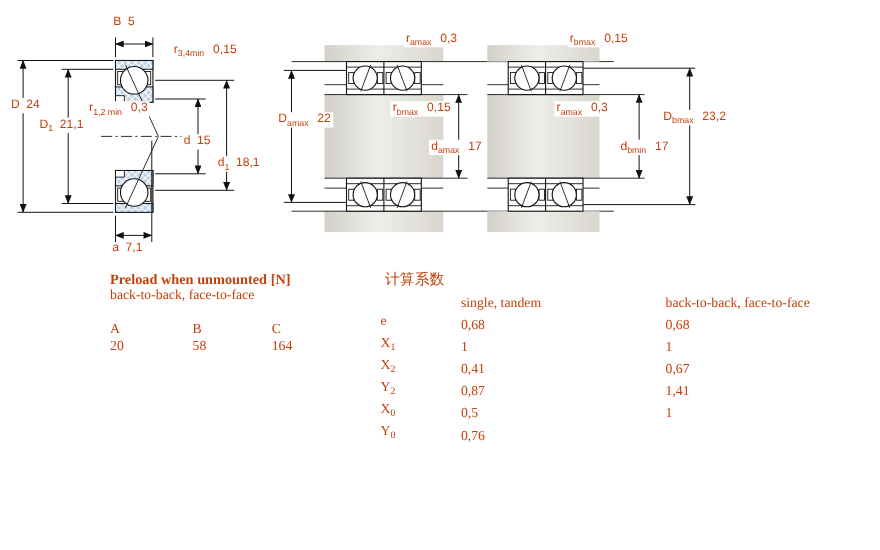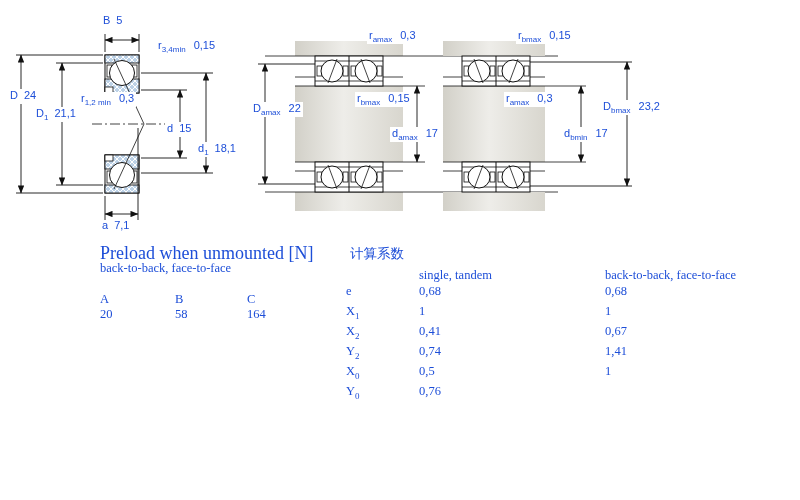--- a/index.html
+++ b/index.html
@@ -1,36 +1,36 @@
 <!DOCTYPE html>
 <html><head>
 <meta charset="utf-8">
 <style>
   html,body{margin:0;padding:0;background:#fff}
   .page{position:relative;width:800px;height:500px;background:#fff;overflow:hidden;
-        font-family:"Liberation Sans",sans-serif;color:#1d4ed8}
+        font-family:"Liberation Sans",sans-serif;color:#c2410c}
   .page svg{position:absolute;left:0;top:0}
   .wf{fill:#fff;stroke:#111}
   .hb{fill:url(#hb);stroke:#111;stroke-width:0.9}
   .thin{stroke-width:0.8}
   .dim{stroke-width:0.9}
   .dlabel{position:absolute;font-size:11px;line-height:13px;white-space:nowrap}
   .dlabel sub{font-size:8px;line-height:1}
   .dlabel .val{margin-left:8px}
   .obg{background:#fff;padding:0 2px}
   .preload{position:absolute;left:100px;top:246px;font-family:"Liberation Serif",serif;font-size:12.5px;line-height:15px}
-  .preload .t{font-weight:normal;font-size:18px;line-height:15px}
+  .preload .t{font-weight:bold;font-size:13px;line-height:15px}
   .prow{display:flex}
   .prow .c1{width:75px}
   .prow .c2{width:72px}
   .phead{margin-top:16px}
   .factors{position:absolute;left:346px;top:246px;font-family:"Liberation Serif",serif;font-size:12.5px}
   .factors .t{font-weight:normal;font-size:13.5px;margin-left:4px;line-height:16px;font-family:"Liberation Serif","DejaVu Sans",serif}
   .fgrid{margin-top:6px}
-  .frow{display:flex;line-height:15.6px;align-items:flex-start}
+  .frow{display:flex;line-height:15.6px;align-items:flex-end}
   .c-sym{width:73px}
   .c-v1{width:186px}
   .c-v2{white-space:nowrap}
   .factors sub{font-size:9px}
 </style>
 </head>
 <body>
 
 <div class="page">
 
@@ -274,21 +274,21 @@
         <div class="c-v1">1</div>
         <div class="c-v2">1</div>
       </div>
       <div class="frow">
         <div class="c-sym"><span>X</span><sub>2</sub></div>
         <div class="c-v1">0,41</div>
         <div class="c-v2">0,67</div>
       </div>
       <div class="frow">
         <div class="c-sym"><span>Y</span><sub>2</sub></div>
-        <div class="c-v1">0,74</div>
+        <div class="c-v1">0,87</div>
         <div class="c-v2">1,41</div>
       </div>
       <div class="frow">
         <div class="c-sym"><span>X</span><sub>0</sub></div>
         <div class="c-v1">0,5</div>
         <div class="c-v2">1</div>
       </div>
       <div class="frow">
         <div class="c-sym"><span>Y</span><sub>0</sub></div>
         <div class="c-v2">0,76</div>

